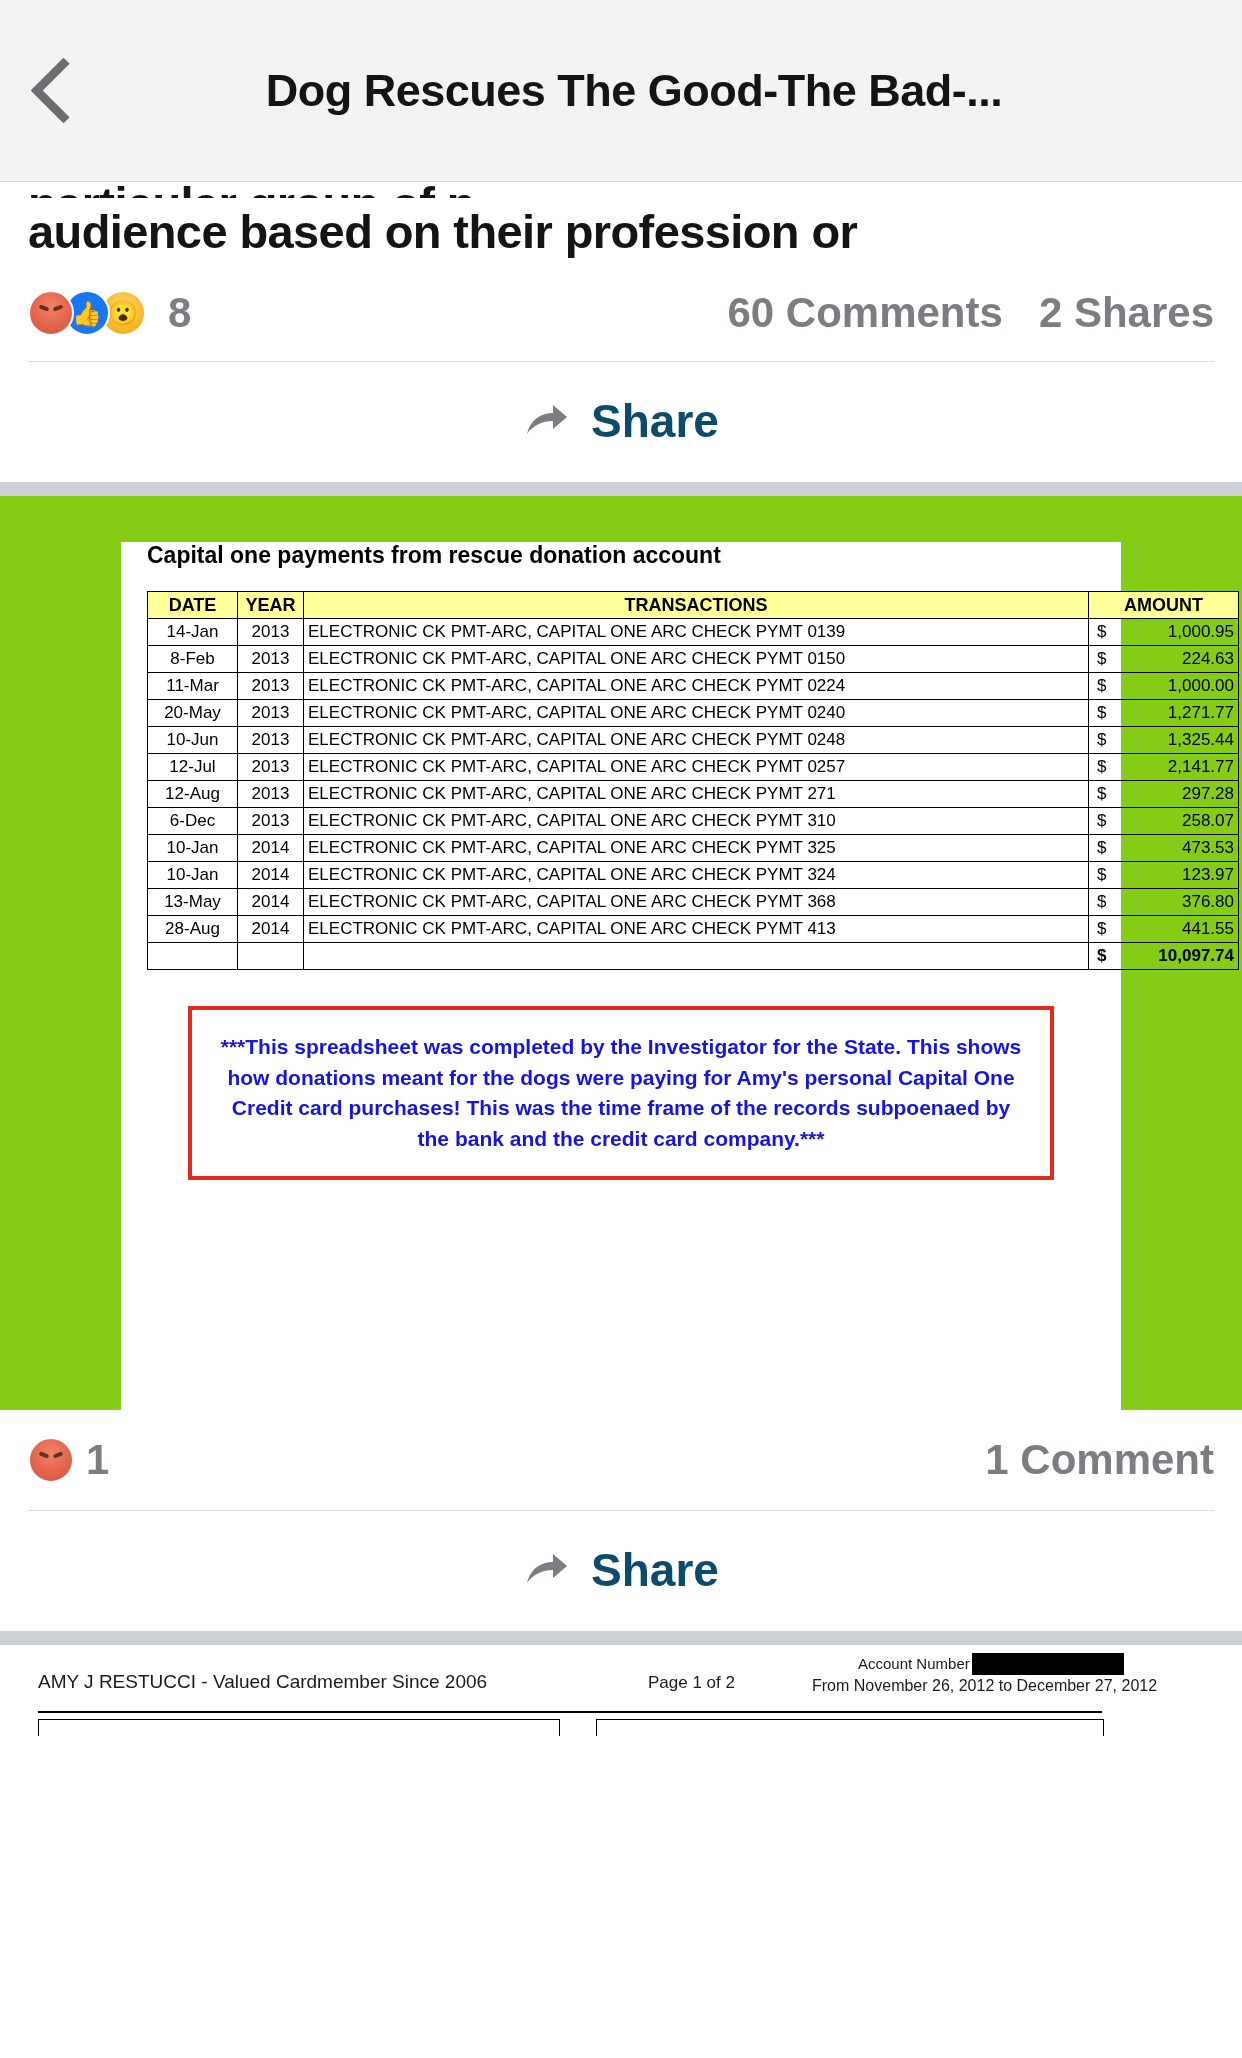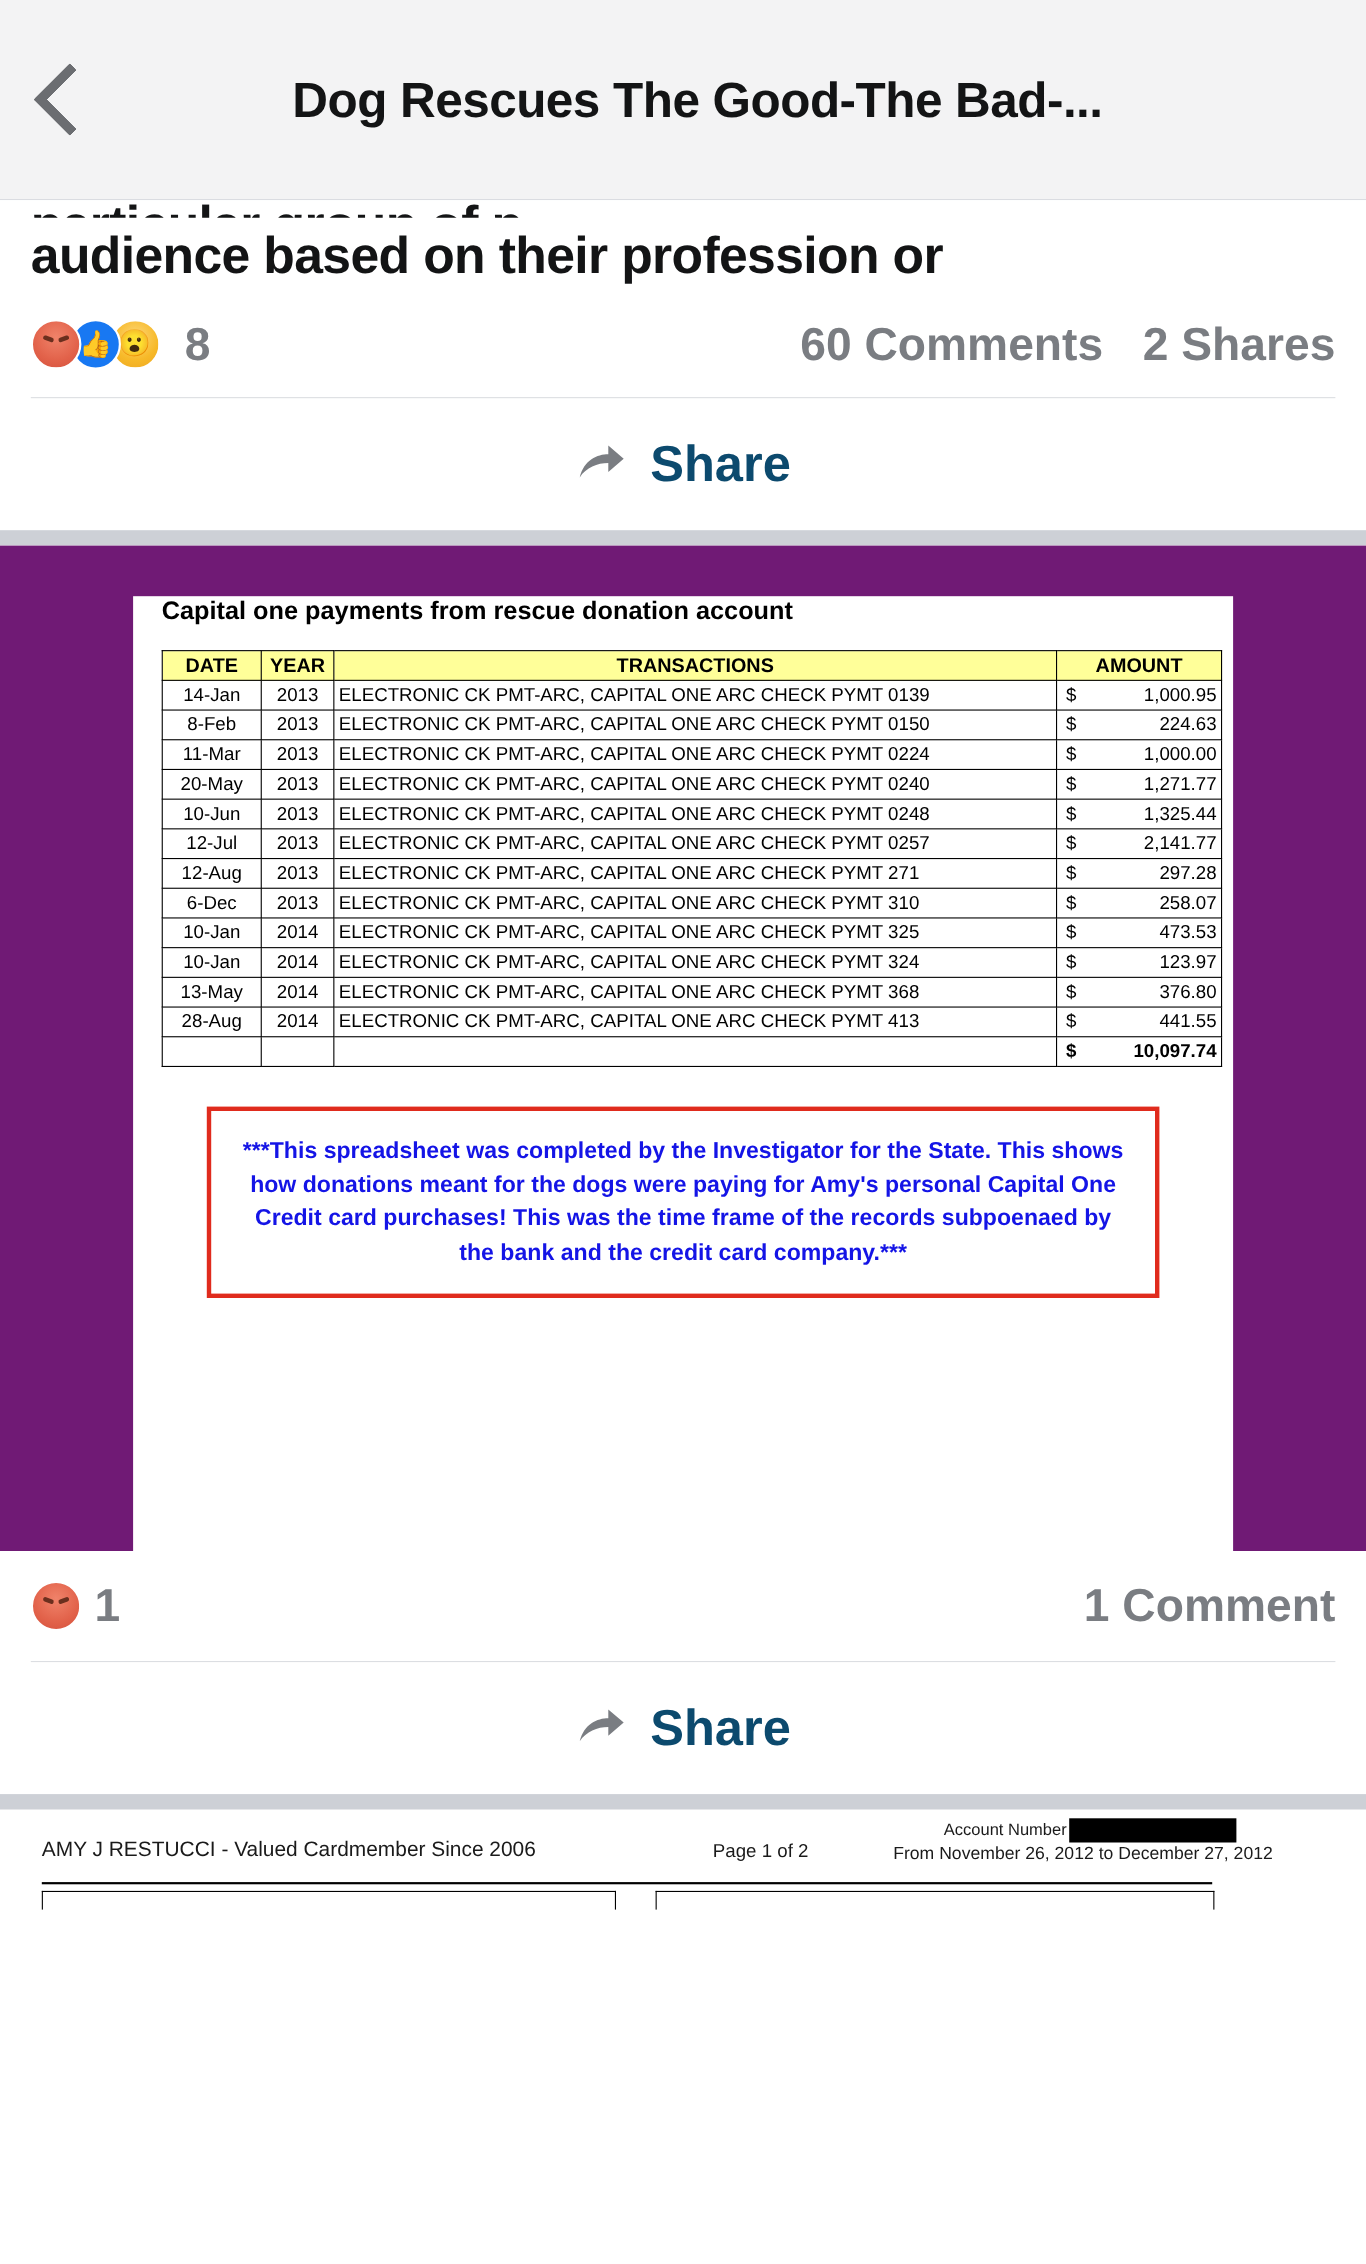--- a/index.html
+++ b/index.html
@@ -203,39 +203,39 @@
     height: 14px;
     background: #cdd0d6;
   }
 
   
   .post2 {
     background: #ffffff;
     padding-top: 0;
   }
   .attachment {
-    background: #701a75;
+    background: #84cc16;
     padding: 46px 0 0 0;
   }
   .sheet {
     width: 1000px;
     margin: 0 auto;
     background: #ffffff;
     color: #000;
   }
   .sheet-title {
     font-size: 23px;
     font-weight: bold;
     color: #000;
     margin: 0 0 22px 26px;
     font-family: "Liberation Sans", sans-serif;
   }
   table.ledger {
     border-collapse: collapse;
-    width: 964px;
+    width: 1092px;
     margin-left: 26px;
     font-size: 17px;
     font-family: "Liberation Sans", sans-serif;
   }
   table.ledger th, table.ledger td {
     border: 1px solid #000;
     padding: 2px 4px;
     height: 27px;
     box-sizing: border-box;
   }

